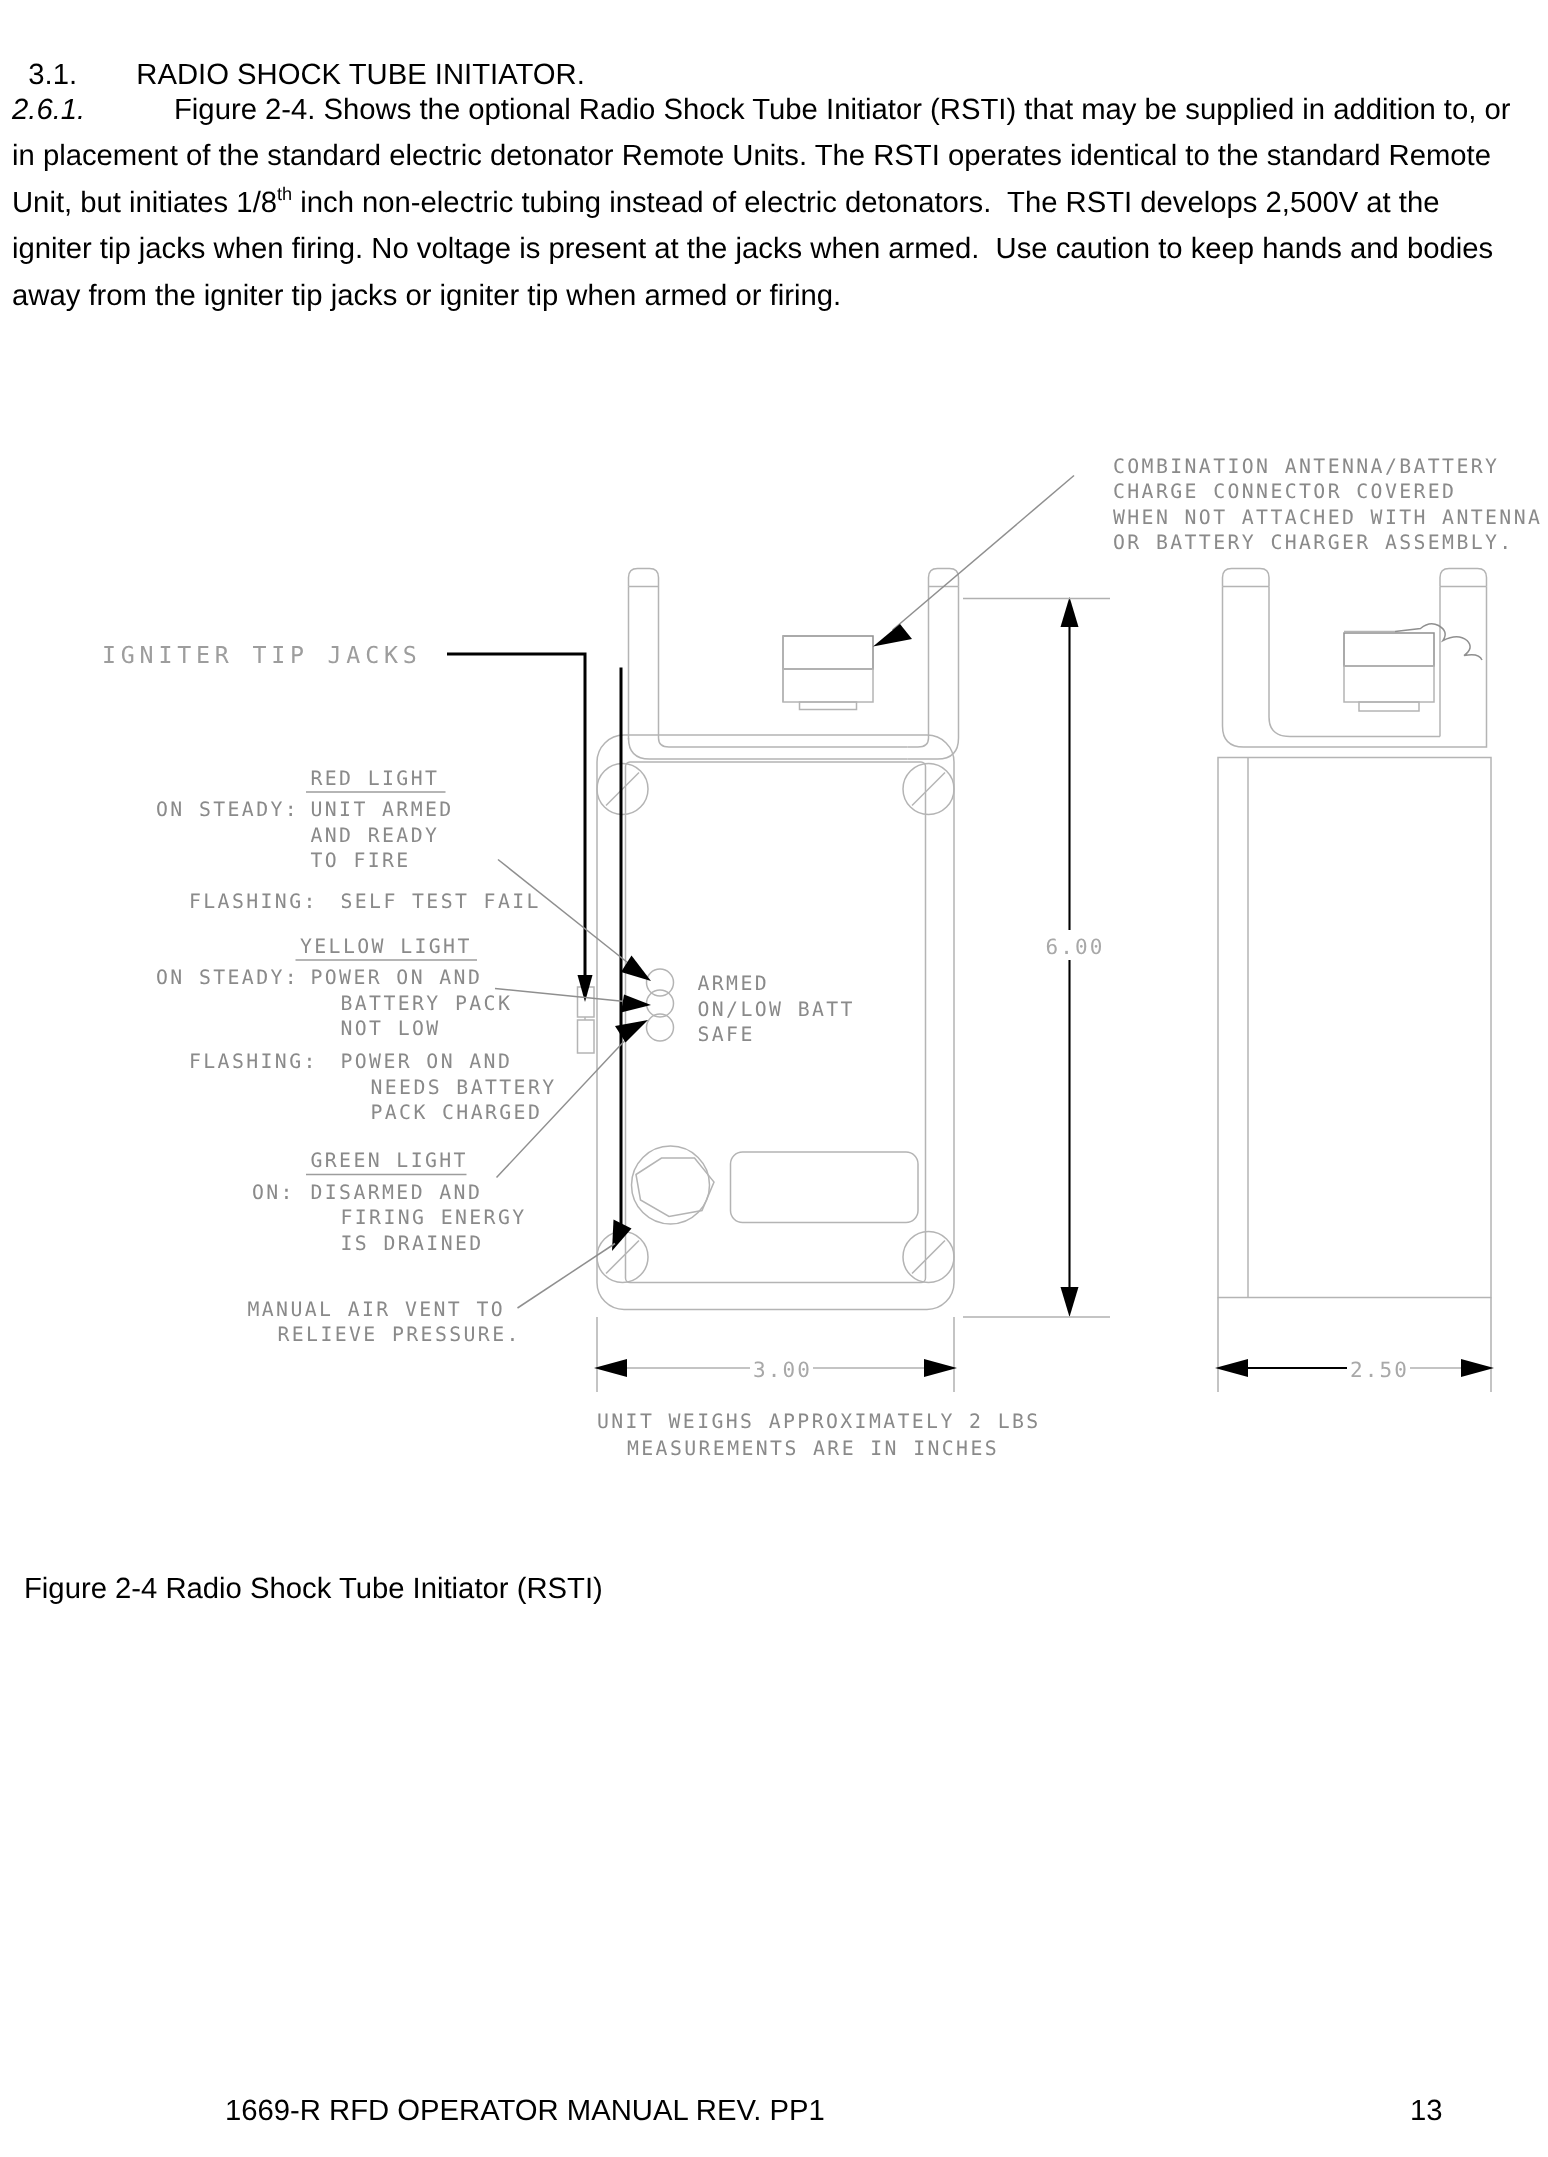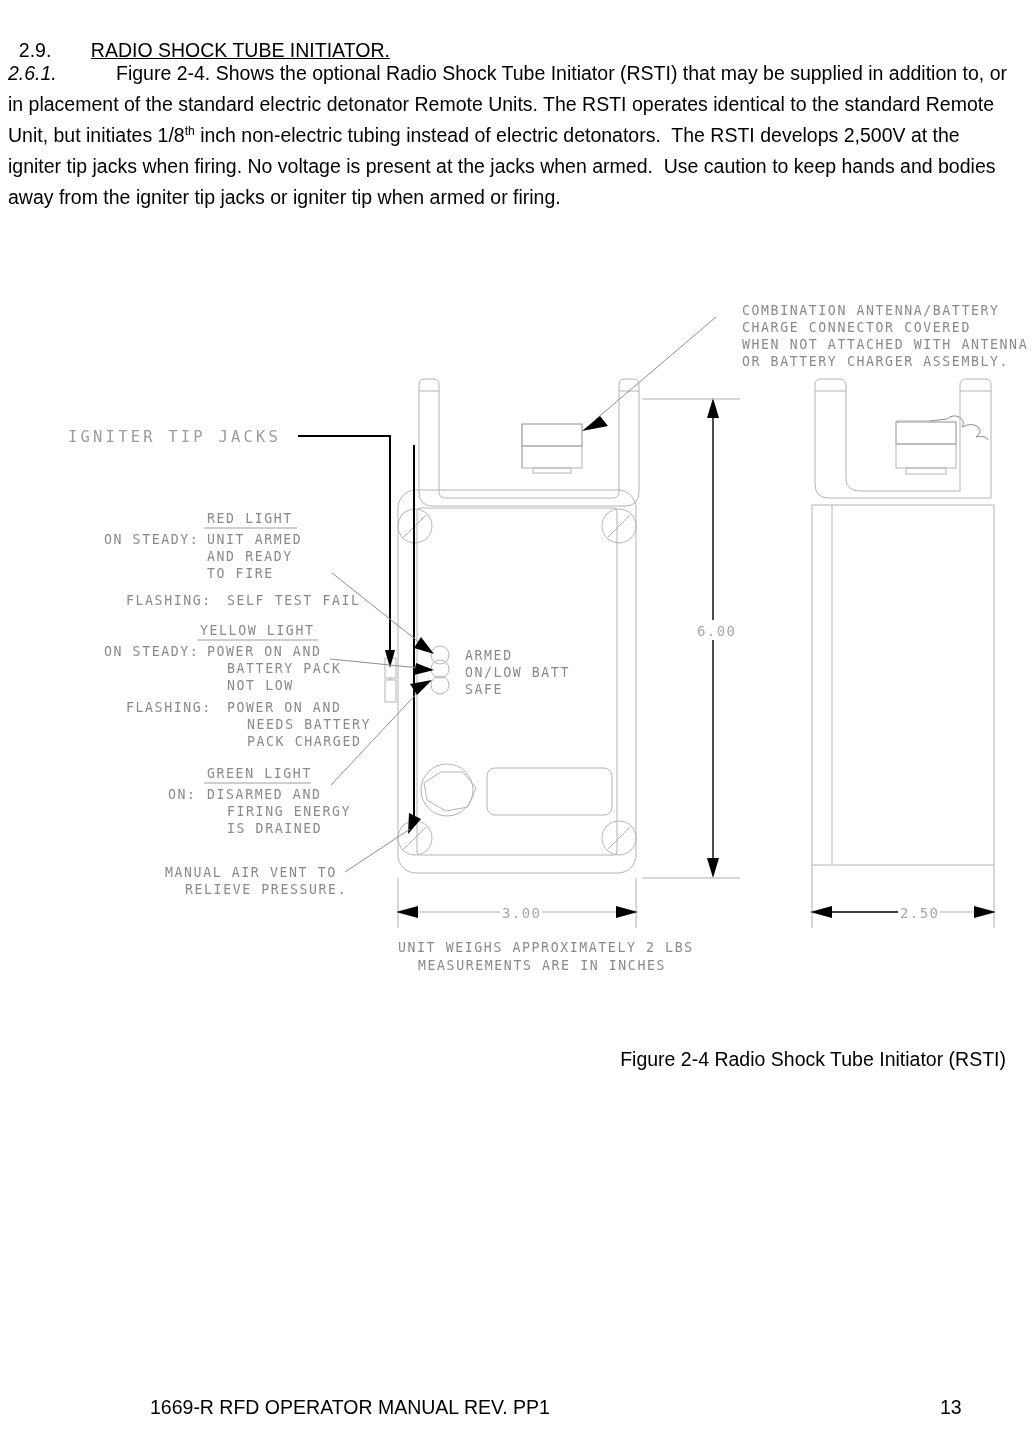--- a/index.html
+++ b/index.html
@@ -25,37 +25,37 @@
     color: #000;
     white-space: pre-wrap;
   }
 
   #section-heading {
     left: 8px;
     top: 4px;
     font-size: 19.5px;
   }
   #section-heading .num { display: inline-block; width: 72px; }
-  #section-heading .title { text-decoration: underline; }
+  #section-heading .title { }
 
   #body-paragraph {
     left: 8px;
     top: 58px;
     width: 1000px;
   }
   #body-paragraph .num { display: inline-block; width: 108px; font-style: italic; }
   sup { font-size: 0.62em; vertical-align: super; line-height: 0; }
 
   
   #figure-caption {
     position: absolute;
-    left: 0;
+    left: 16px;
     top: 1048px;
     width: 1006px;
-    text-align: right;
+    text-align: left;
     font-size: 19.5px;
     font-family: "Liberation Sans", sans-serif;
   }
 
   
   #footer {
     position: absolute;
     left: 0;
     top: 1396px;
     width: 1032px;
@@ -112,21 +112,21 @@
   .leader-black { fill: none; stroke: #000000; stroke-width: 2; }
   .dimline { fill: none; stroke: #b0b0b0; stroke-width: 1; }
   .dimline-dk { fill: none; stroke: #000000; stroke-width: 1.4; }
   .arrowhead-black { fill: #000000; }
   .underline-cad { stroke: #9d9d9d; stroke-width: 1; }
 </style>
 </head>
 <body>
 
 <div class="doc-text" id="section-heading">
-  <span class="num">2.9.</span><span class="title">RADIO SHOCK TUBE INITIATOR.</span>
+  <span class="num">3.1.</span><span class="title">RADIO SHOCK TUBE INITIATOR.</span>
 </div>
 
 <div class="doc-text" id="body-paragraph"><span class="num">2.6.1.</span><span>Figure 2-4. Shows the optional Radio Shock Tube Initiator (RSTI) that may be supplied in addition to, or in placement of the standard electric detonator Remote Units. The RSTI operates identical to the standard Remote Unit, but initiates 1/8</span><sup>th</sup><span> inch non-electric tubing instead of electric detonators.  The RSTI develops 2,500V at the igniter tip jacks when firing. No voltage is present at the jacks when armed.  Use caution to keep hands and bodies away from the igniter tip jacks or igniter tip when armed or firing.</span></div>
 
 <div id="figure-drawing">
 <svg viewBox="0 0 1032 730" xmlns="http://www.w3.org/2000/svg">
 
   <defs>
     <pattern id="knurl" patternUnits="userSpaceOnUse" width="4" height="4">
       <rect width="4" height="4" fill="#ffffff"></rect>

